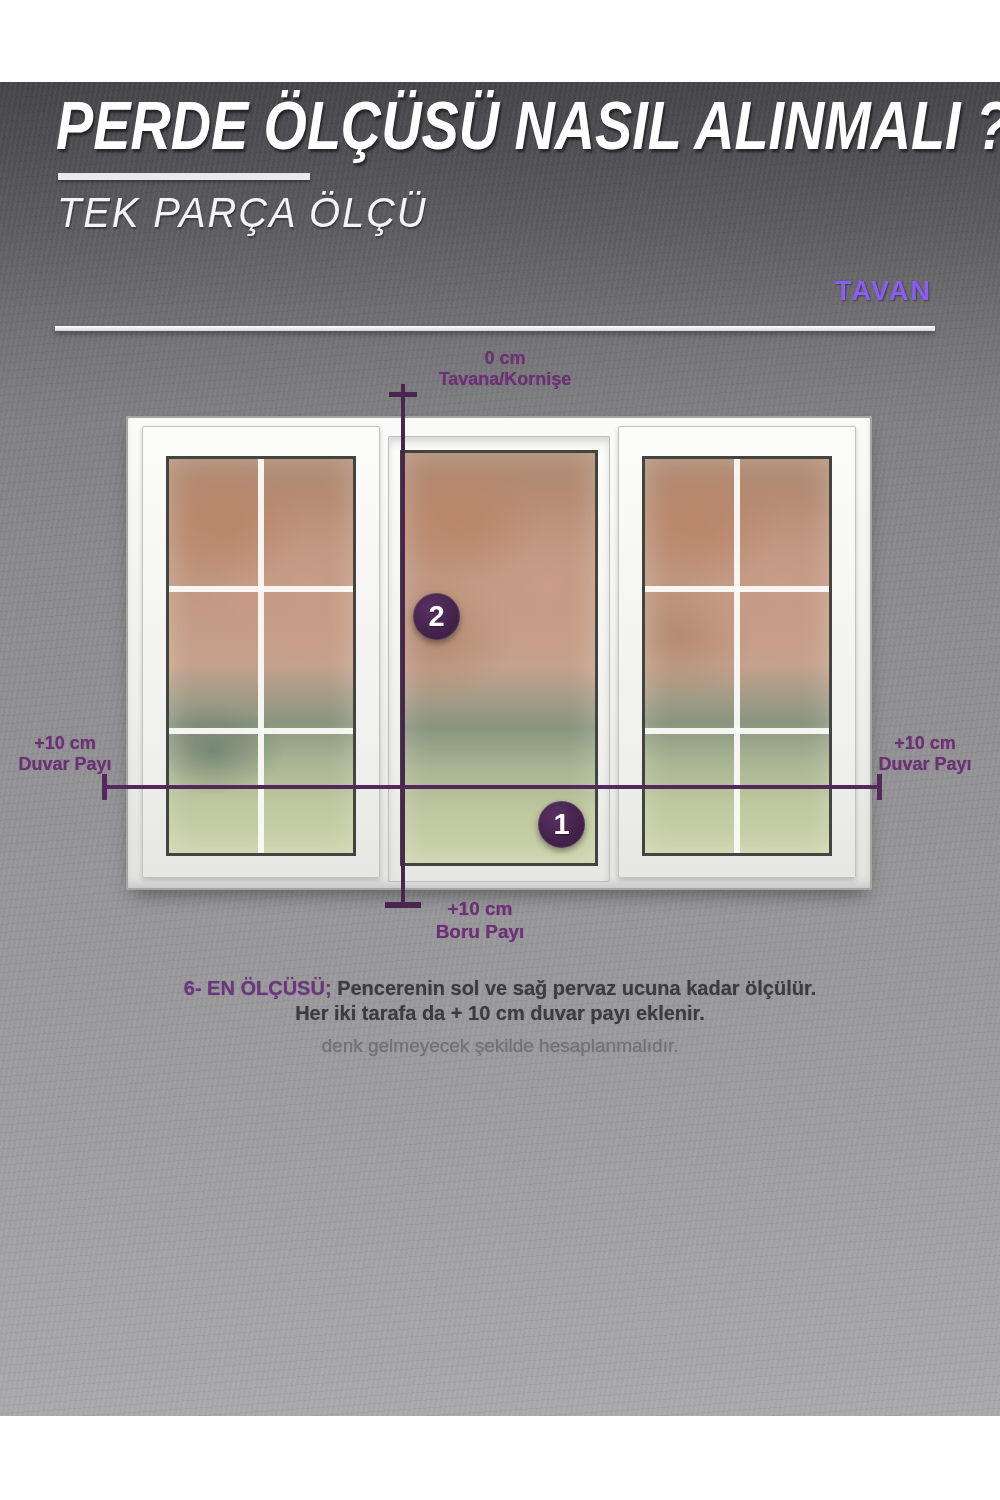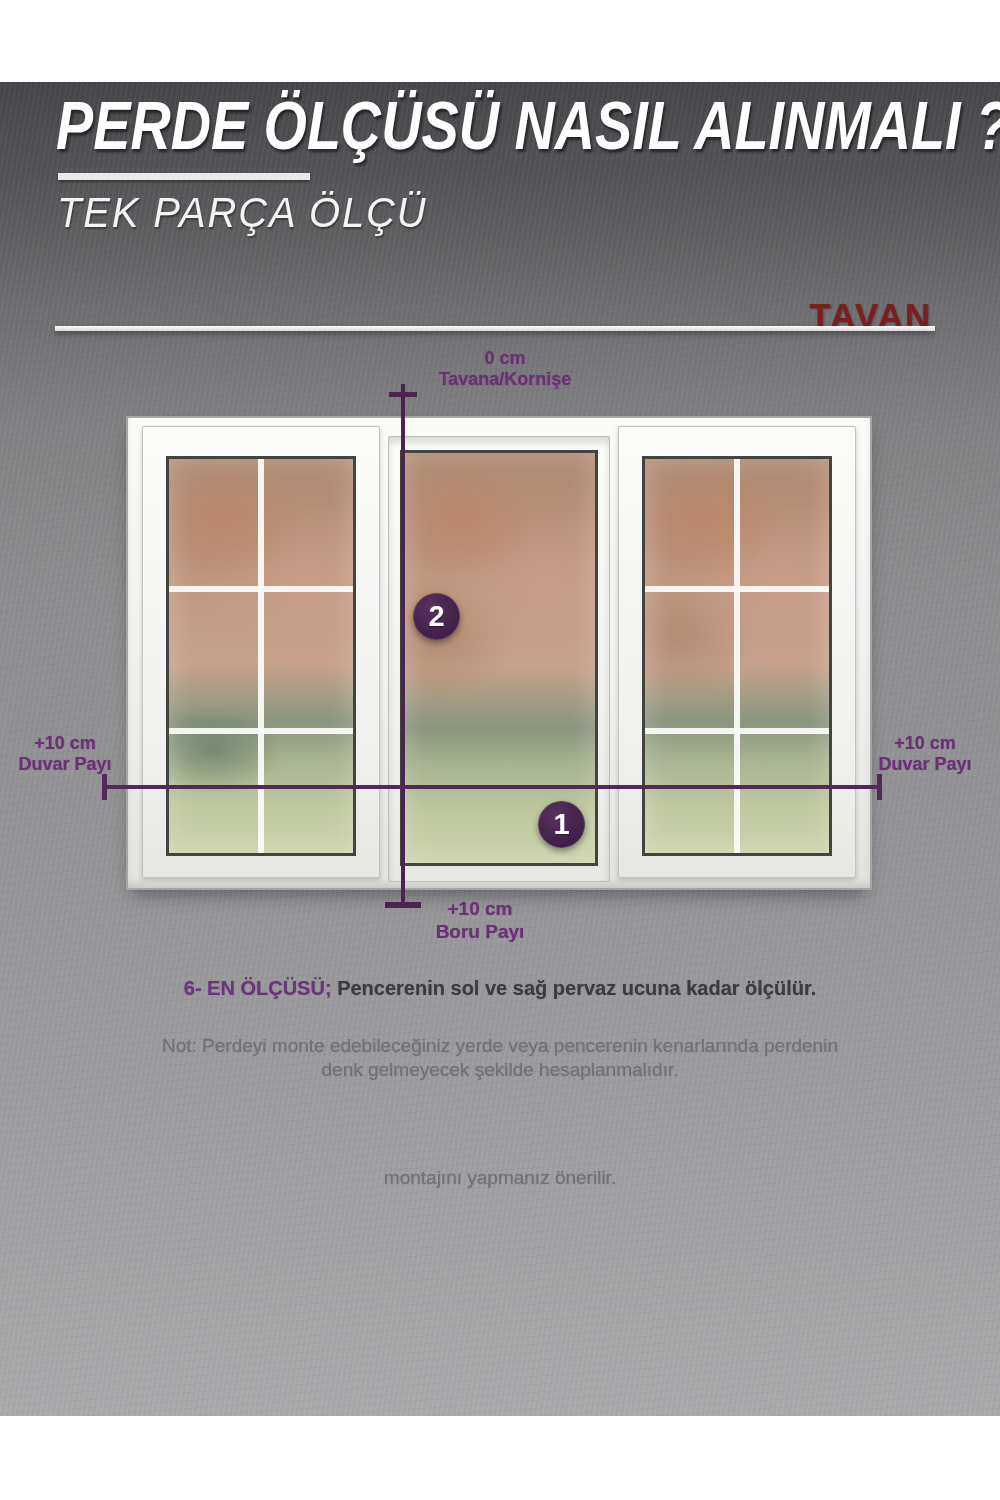--- a/index.html
+++ b/index.html
@@ -30,22 +30,22 @@
     background:#e9e9e9;box-shadow:0 2px 3px rgba(0,0,0,0.35);
   }
   .subtitle{
     position:absolute;left:57px;top:188px;white-space:nowrap;
     font-size:43px;font-weight:400;font-style:italic;color:#f4f4f4;
     letter-spacing:2px;transform:scaleX(0.93);transform-origin:left top;
     text-shadow:1px 2px 2px rgba(0,0,0,0.4);
   }
   
   .tavan-label{
-    position:absolute;right:68px;top:296px;
-    font-size:35px;font-weight:bold;color:#7f1d1d;letter-spacing:2px;
+    position:absolute;right:68px;top:276px;
+    font-size:27px;font-weight:bold;color:#8b5cf6;letter-spacing:2px;
     text-shadow:1px 1px 2px rgba(0,0,0,0.4);
   }
   .tavan-line{
     position:absolute;left:55px;top:326px;width:880px;height:5px;
     background:linear-gradient(180deg,#ffffff,#d8d8d8);
     box-shadow:0 3px 5px rgba(0,0,0,0.35);
   }
   
   .window{
     position:absolute;left:126px;top:416px;width:746px;height:474px;
@@ -193,24 +193,23 @@
   <div class="measure-label right">
     <div>+10 cm</div>
     <div>Duvar Payı</div>
   </div>
   <div class="measure-label bottom">
     <div>+10 cm</div>
     <div>Boru Payı</div>
   </div>
 
   <div class="instr bold-line s1-l1"><span class="accent">6- EN ÖLÇÜSÜ;</span><span> Pencerenin sol ve sağ pervaz ucuna kadar ölçülür.</span></div>
+  <div class="instr bold-line s1-l2">Her iki tarafa da + 10 cm duvar payı eklenir.</div>
 
   <div class="instr n1">
-    <div class="note-line">Not: Perdeyi monte edebileceğiniz yerde veya pencerenin kenarlarında perdenin</div>
     <div class="note-line">denk gelmeyecek şekilde hesaplanmalıdır.</div>
   </div>
 
 
   <div class="instr n2">
-    <div class="note-line">montajını yapmanız önerilir.</div>
   </div>
 
 </div>
 
 </body></html>

